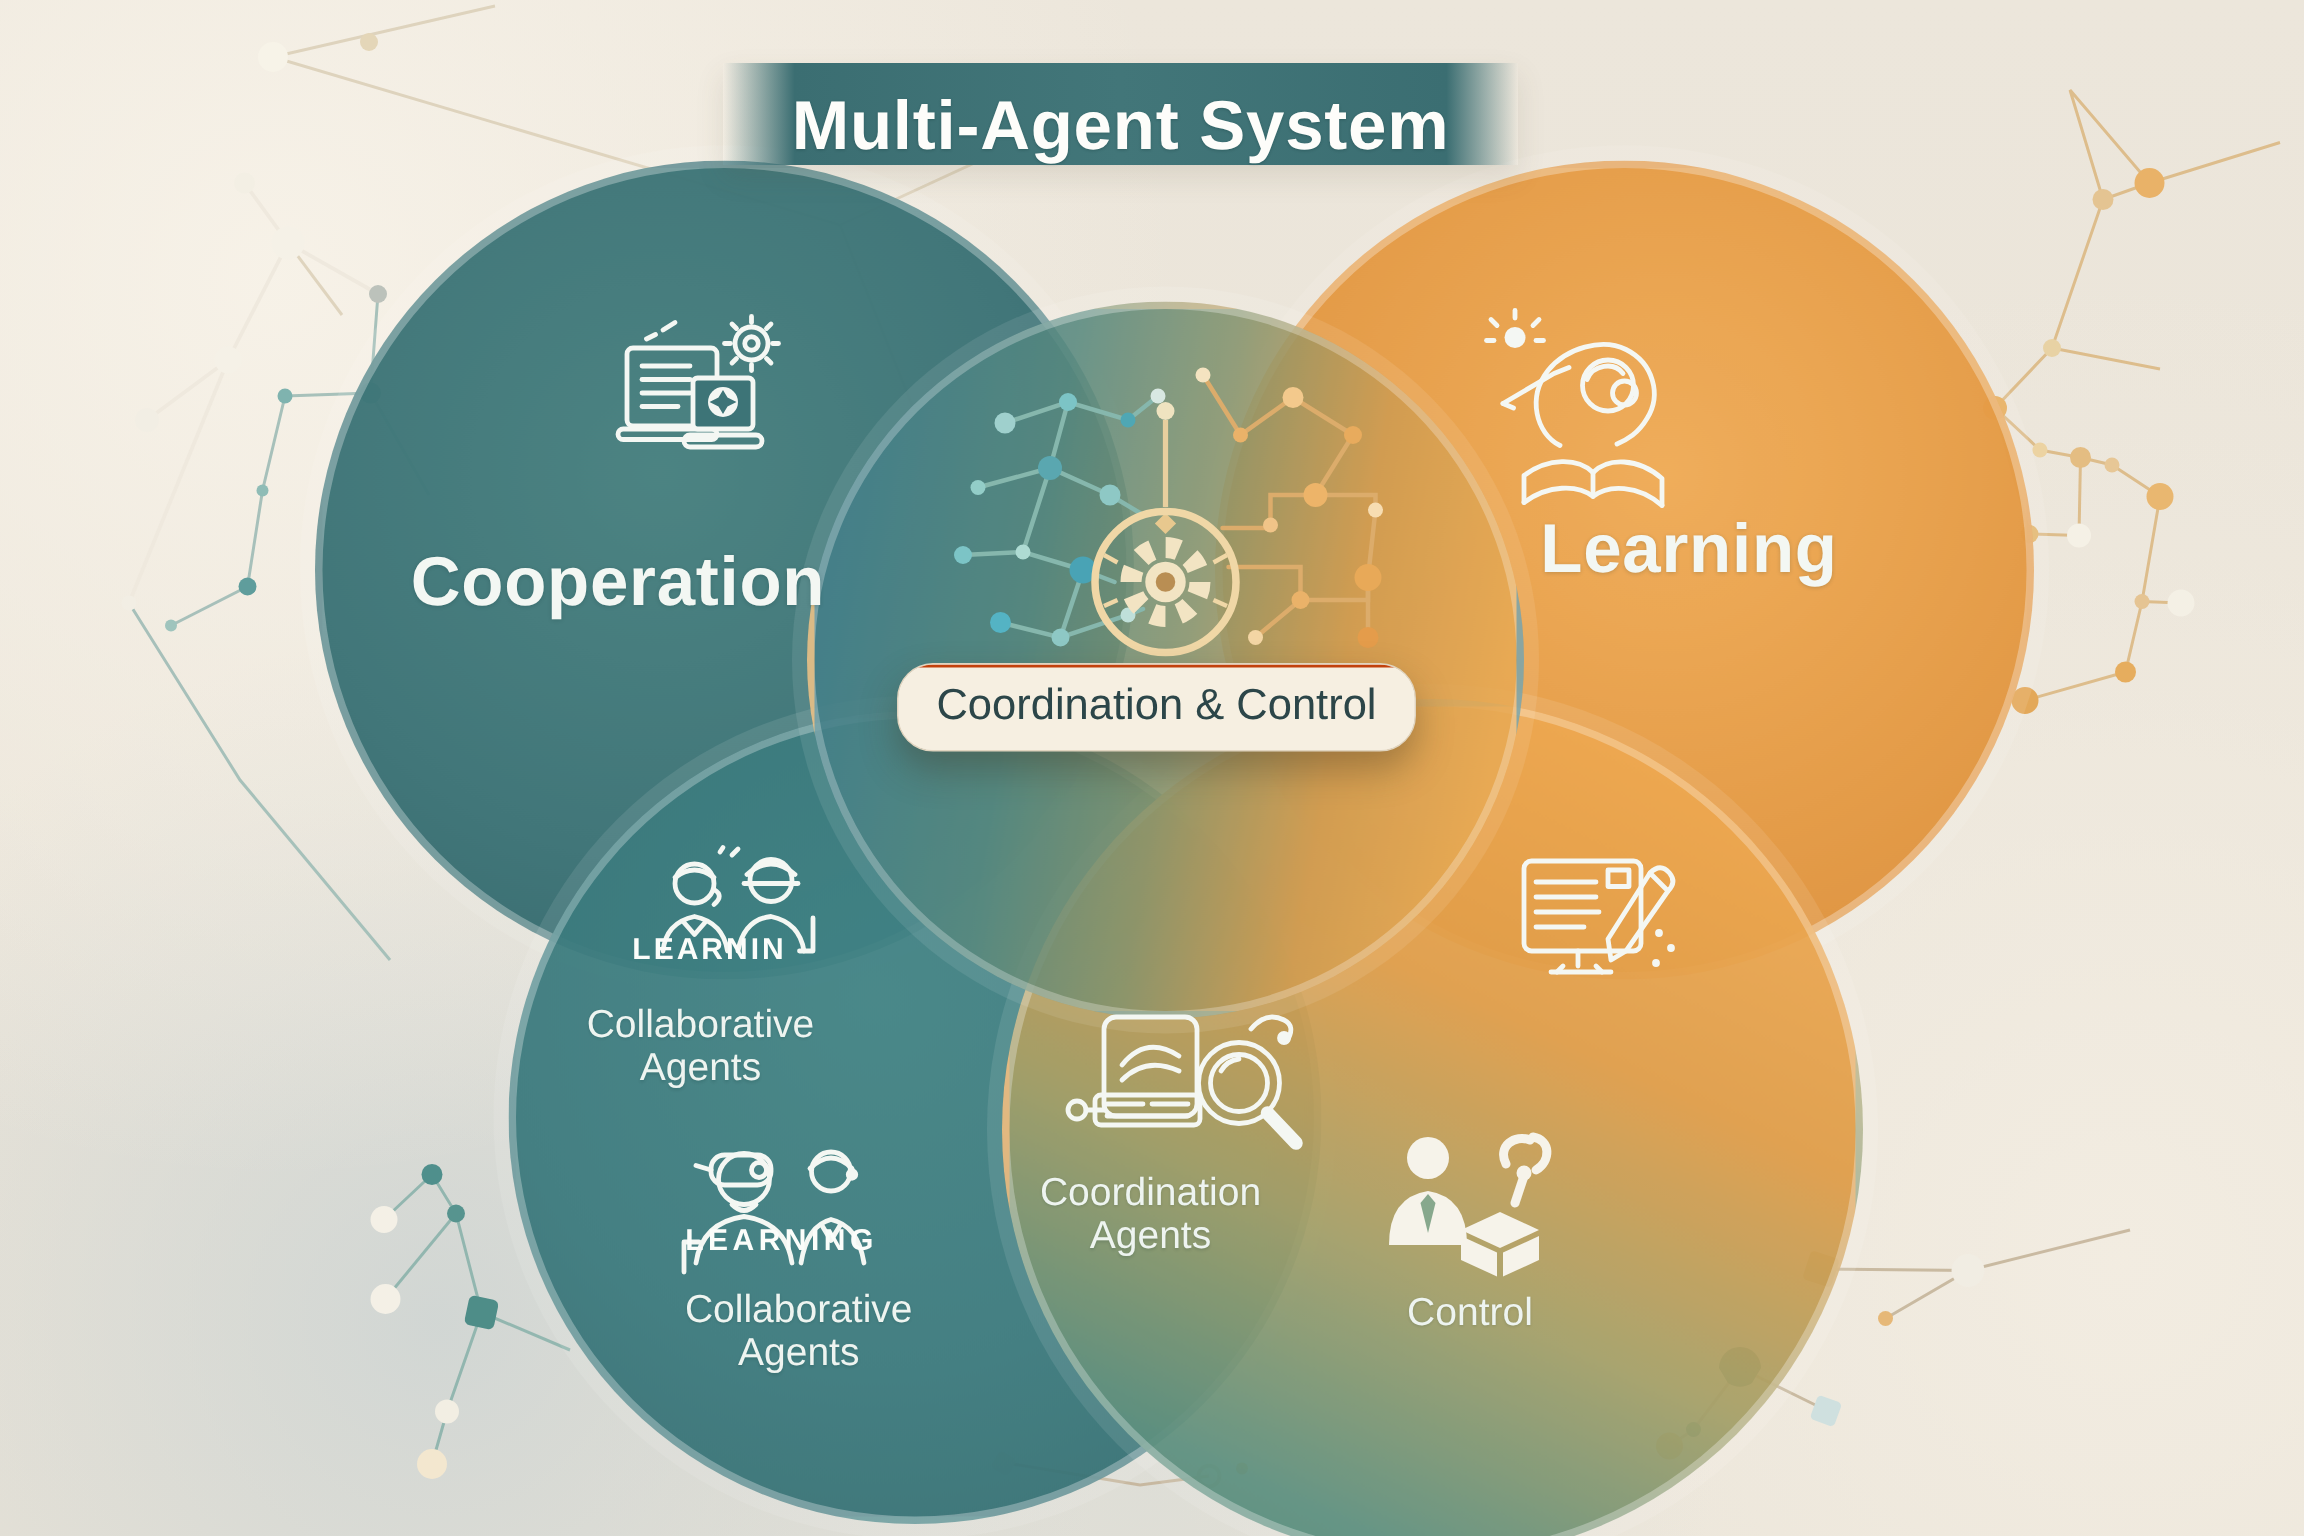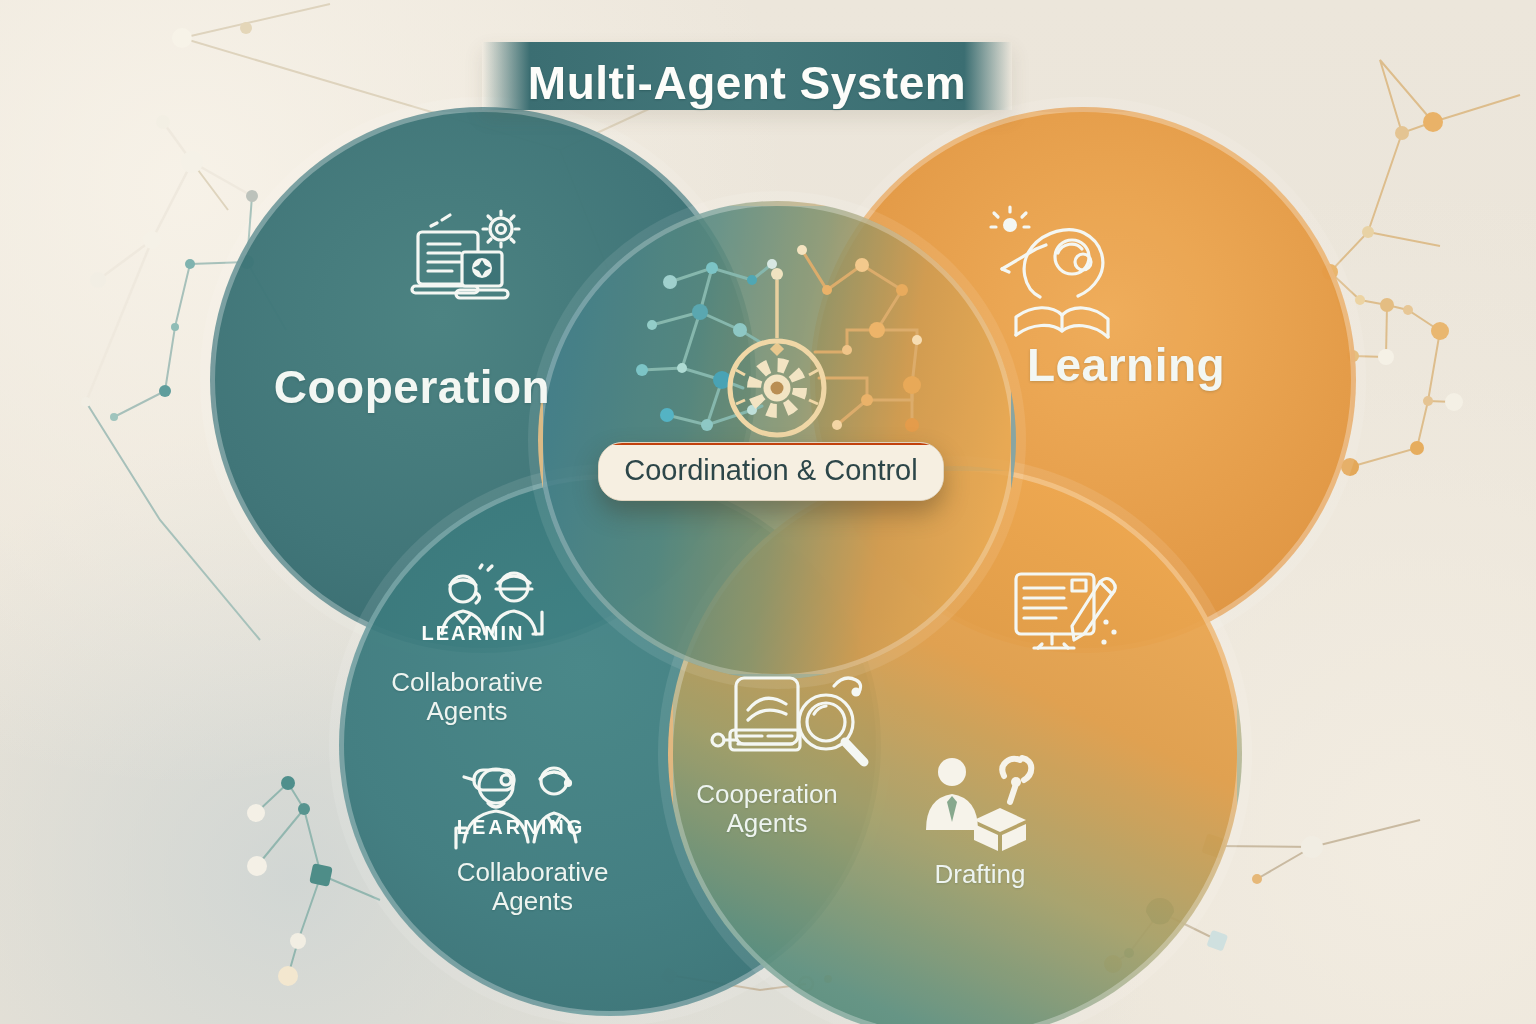--- a/index.html
+++ b/index.html
@@ -382,21 +382,21 @@
           <path d="M18 76 H30"></path>
         <path d="M128 22 Q138 10 150 16 Q158 20 152 30"></path>
         <circle cx="150" cy="28" r="3" fill="#f4f7f3"></circle>
         <circle cx="120" cy="58" r="27"></circle>
           <circle cx="120" cy="58" r="19"></circle>
         <path d="M108 50 Q112 43 120 42"></path>
       </g>
       <path d="M139 78 L158 98" stroke="#f4f7f3" stroke-width="9" stroke-linecap="round"></path>
     </svg>
   </div>
-  <div class="label-med" style="left:672px;top:780px;width:190px;">Cooperation Agents</div>
+  <div class="label-med" style="left:672px;top:780px;width:190px;">Coordination Agents</div>
 
   <div class="icon" style="left:1002px;top:560px;">
     <svg width="125" height="112" viewBox="0 0 125 112">
       <g class="lineart">
         <rect x="14" y="14" width="78" height="60" rx="5"></rect>
         <rect x="70" y="20" width="14" height="11"></rect>
         <path d="M22 28 H62"></path>
           <path d="M22 38 H62"></path>
           <path d="M22 48 H64"></path>
           <path d="M22 58 H54"></path>
@@ -422,15 +422,15 @@
         <path d="M92 26 C86 14 98 6 108 10"></path>
         <path d="M112 30 C122 24 122 10 110 8"></path>
         <path d="M104 34 L98 52"></path>
       </g>
       <circle cx="104" cy="32" r="5" fill="#f6f3ea"></circle>
       <path d="M62 70 L88 58 L114 70 L88 82 Z" fill="#f6f3ea"></path>
       <path d="M62 74 L62 90 L86 101 L86 85 Z" fill="#f6f3ea"></path>
       <path d="M90 85 L90 101 L114 90 L114 74 Z" fill="#f6f3ea"></path>
     </svg>
   </div>
-  <div class="label-med" style="left:885px;top:860px;width:190px;">Drafting</div>
+  <div class="label-med" style="left:885px;top:860px;width:190px;">Control</div>
 
 </div>
 
 </body></html>

